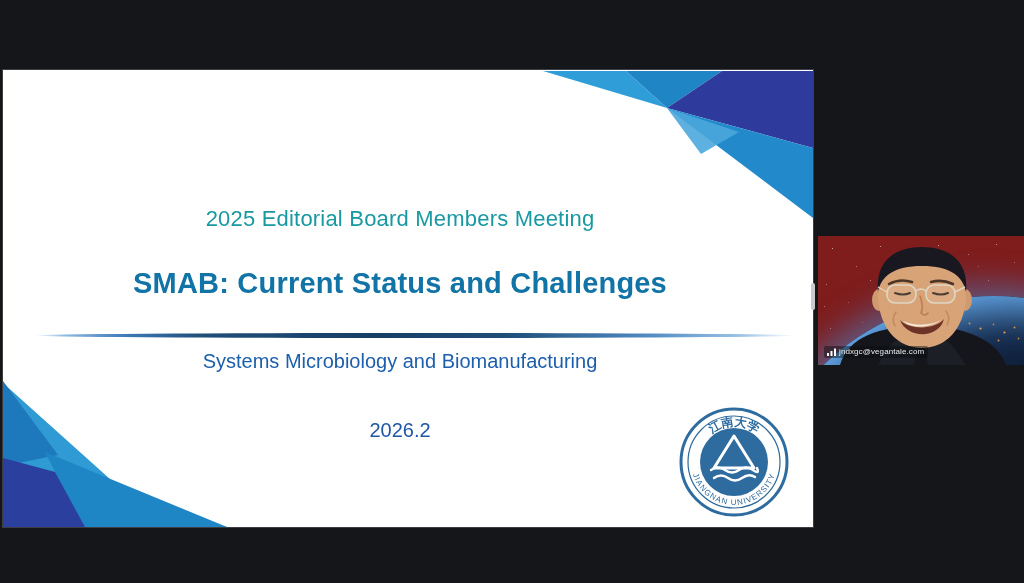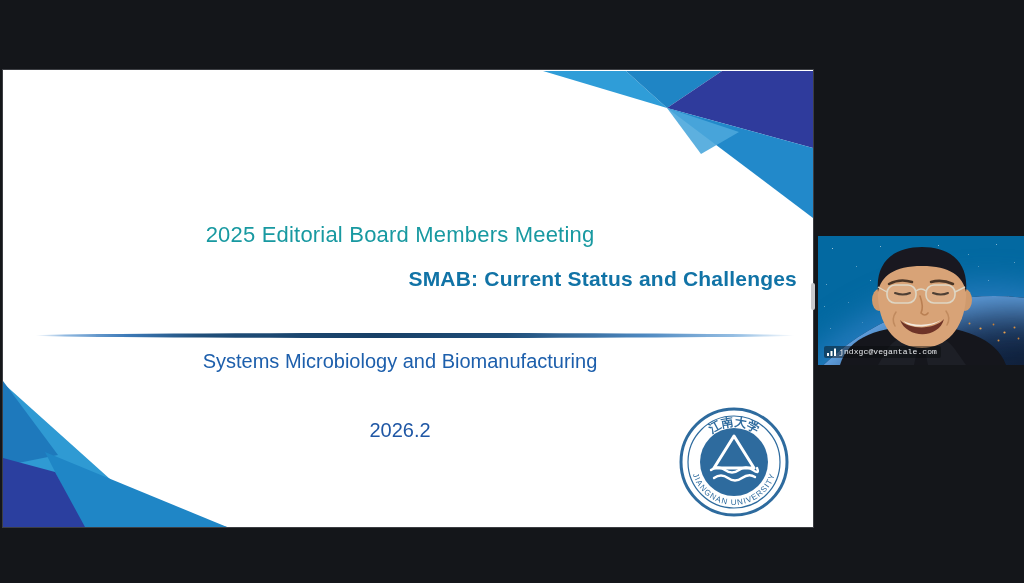--- a/index.html
+++ b/index.html
@@ -15,25 +15,25 @@
     box-shadow:0 0 0 1px rgba(180,185,190,0.25);
   }
   .corner { position:absolute; display:block; }
   .corner-tr { top:0; right:0; }
   .corner-bl { bottom:0; left:0; }
 
   .slide-content { position:absolute; left:0; top:0; width:794px; text-align:center; }
 
   .eyebrow {
     position:absolute; top:136px; width:100%;
-    font-size:22px; letter-spacing:0.2px; color:#1899A1;margin-top:16px;
+    font-size:22px; letter-spacing:0.2px; color:#1899A1;
   }
   .title {
     position:absolute; top:197px; width:100%;
-    font-size:21px; font-weight:bold; letter-spacing:0.2px; color:#1173A6;text-align:right;
+    font-size:29px; font-weight:bold; letter-spacing:0.2px; color:#1173A6;
   }
   .subtitle {
     position:absolute; top:280px; width:100%;
     font-size:20px; color:#1D5FAC;
   }
   .slide-date {
     position:absolute; top:349px; width:100%;
     font-size:20px; font-weight:normal; color:#1F57A5;
   }
   .divider {
@@ -46,21 +46,21 @@
 
   .logo-box { position:absolute; left:675px; top:336px; width:112px; height:112px; }
 
   
   .resize-handle {
     position:absolute; left:811px; top:283px; width:4px; height:27px;
     background:#c9cacd; border-radius:2px;
   }
   .video-tile {
     position:absolute; left:818px; top:236px; width:206px; height:129px;
-    background:#0369a1; overflow:hidden;font-family:Liberation Mono, monospace;
+    background:#7f1d1d; overflow:hidden;
   }
   .stars { position:absolute; left:0; top:0; width:1px; height:1px; border-radius:50%;
     box-shadow:
       14px 12px 0 0 rgba(255,255,255,.8), 38px 30px 0 0 rgba(255,255,255,.5),
       62px 10px 0 0 rgba(255,255,255,.7), 90px 22px 0 0 rgba(255,255,255,.45),
       120px 9px 0 0 rgba(255,255,255,.75), 150px 18px 0 0 rgba(255,255,255,.5),
       178px 8px 0 0 rgba(255,255,255,.65), 196px 26px 0 0 rgba(255,255,255,.5),
       8px 48px 0 0 rgba(255,255,255,.55), 30px 66px 0 0 rgba(255,255,255,.4),
       52px 44px 0 0 rgba(255,255,255,.6), 12px 92px 0 0 rgba(255,255,255,.5),
       170px 44px 0 0 rgba(255,255,255,.55), 190px 60px 0 0 rgba(255,255,255,.4),

